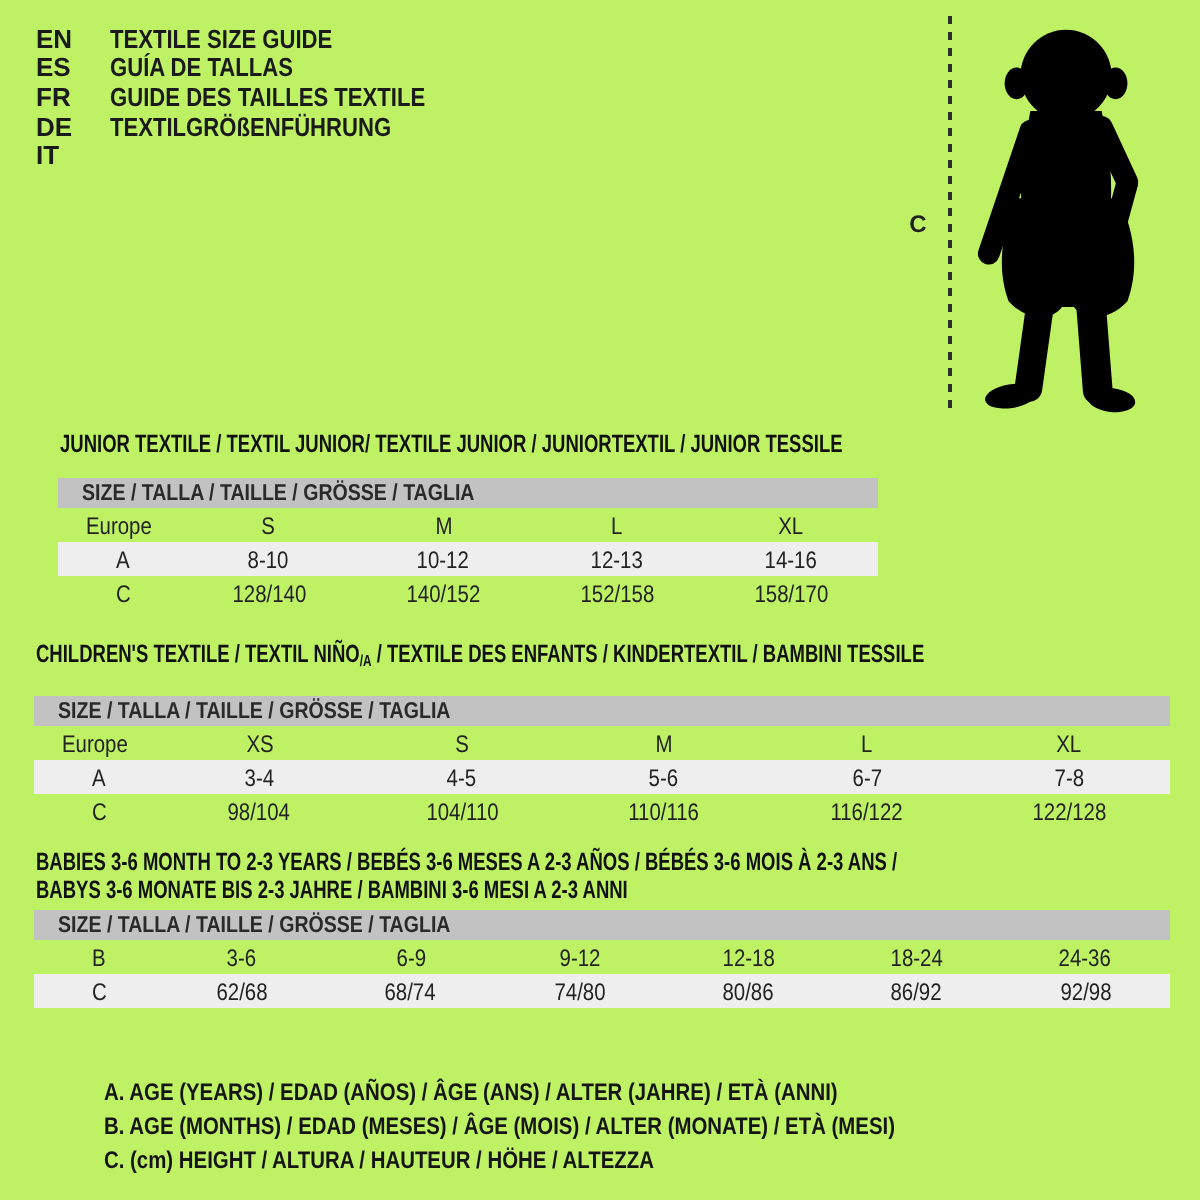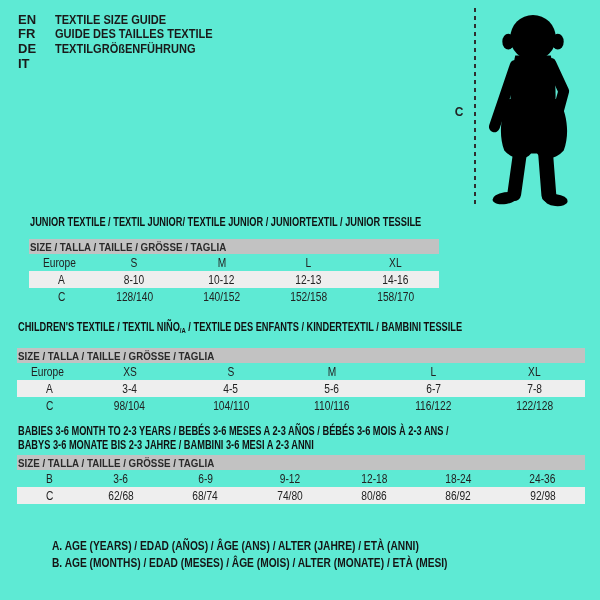--- a/index.html
+++ b/index.html
@@ -1,17 +1,17 @@
 <!DOCTYPE html>
 <html style="--bar: #c2c2c2; --alt: #eeeeee;"><head>
 <meta charset="utf-8">
 <style>
   html,body{margin:0;padding:0;background:#fff;}
   .page{
-    position:relative;width:600px;height:600px;background:#5eead4;overflow:hidden;
+    position:relative;width:600px;height:600px;background:#bef264;overflow:hidden;
     font-family:"Liberation Sans", sans-serif;color:#1a1a1a;
   }
   
   .cnd{display:inline-block;white-space:nowrap;transform:scaleX(0.85);transform-origin:0 50%;}
   .cnd-c{display:inline-block;white-space:nowrap;transform:scaleX(0.85);transform-origin:50% 50%;}
   .cnd-t{display:inline-block;white-space:nowrap;transform:scaleX(0.74);transform-origin:0 50%;}
 
   
   .langs{position:absolute;left:18px;top:12px;}
   .lang-row{display:flex;height:14.6px;align-items:center;}
@@ -30,39 +30,43 @@
   .sec1{top:215px;width:410px;margin-left:12px;}
   .sec2{top:320px;width:568px;}
   .sec3{top:424px;width:568px;}
   .sec-title{font-weight:bold;font-size:12.5px;line-height:14px;color:#111;padding-left:1px;}
   .sec-title .sub{font-size:8px;vertical-align:-2px;}
   .sec1 .tbl,.sec2 .tbl{margin-top:10px;}
   .sec3 .tbl{margin-top:3px;}
 
   
   .size-bar{height:15px;background:var(--bar,#c2c2c2);display:flex;align-items:center;
-            padding-left:1px;font-weight:bold;font-size:11.5px;color:#2a2a2a;}
+            padding-left:12px;font-weight:bold;font-size:11.5px;color:#2a2a2a;}
   .trow{display:grid;height:17px;align-items:center;font-size:12px;color:#222;}
   .trow.shaded{background:var(--alt,#eeeeee);}
   .tcell-label{text-align:center;padding-left:4px;}
   .tcell{text-align:center;}
 
   
   .footnotes{position:absolute;left:18px;top:537px;margin-left:34px;}
   .fn-line{height:17px;font-weight:bold;font-size:12px;color:#151515;display:flex;align-items:center;}
 </style>
 </head>
 <body>
 
 <div class="page">
 
   <div class="langs" id="langs">
       <div class="lang-row">
         <span class="lang-code">EN</span>
         <span class="lang-title"><span class="cnd">TEXTILE SIZE GUIDE</span></span>
+      </div>
+      <div class="lang-row">
+        <span class="lang-code">ES</span>
+        <span class="lang-title"><span class="cnd">GUÍA DE TALLAS</span></span>
       </div>
       <div class="lang-row">
         <span class="lang-code">FR</span>
         <span class="lang-title"><span class="cnd">GUIDE DES TAILLES TEXTILE</span></span>
       </div>
       <div class="lang-row">
         <span class="lang-code">DE</span>
         <span class="lang-title"><span class="cnd">TEXTILGRÖßENFÜHRUNG</span></span>
       </div>
       <div class="lang-row">
@@ -188,14 +192,17 @@
       </div>
     </div>
 
   <div class="footnotes" id="footnotes">
       <div class="fn-line">
         <span class="cnd">A. AGE (YEARS) / EDAD (AÑOS) / ÂGE (ANS) / ALTER (JAHRE) / ETÀ (ANNI)</span>
       </div>
       <div class="fn-line">
         <span class="cnd">B. AGE (MONTHS) / EDAD (MESES) / ÂGE (MOIS) / ALTER (MONATE) / ETÀ (MESI)</span>
       </div>
+      <div class="fn-line">
+        <span class="cnd">C. (cm) HEIGHT / ALTURA / HAUTEUR / HÖHE / ALTEZZA</span>
+      </div>
     </div>
 </div>
 
 </body></html>

